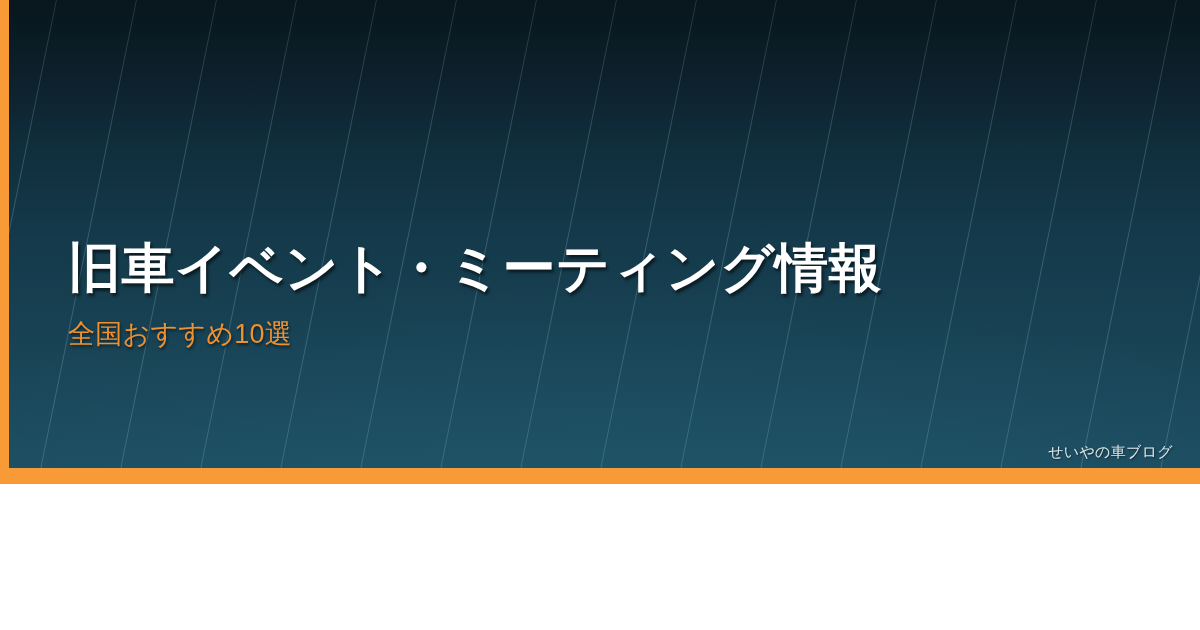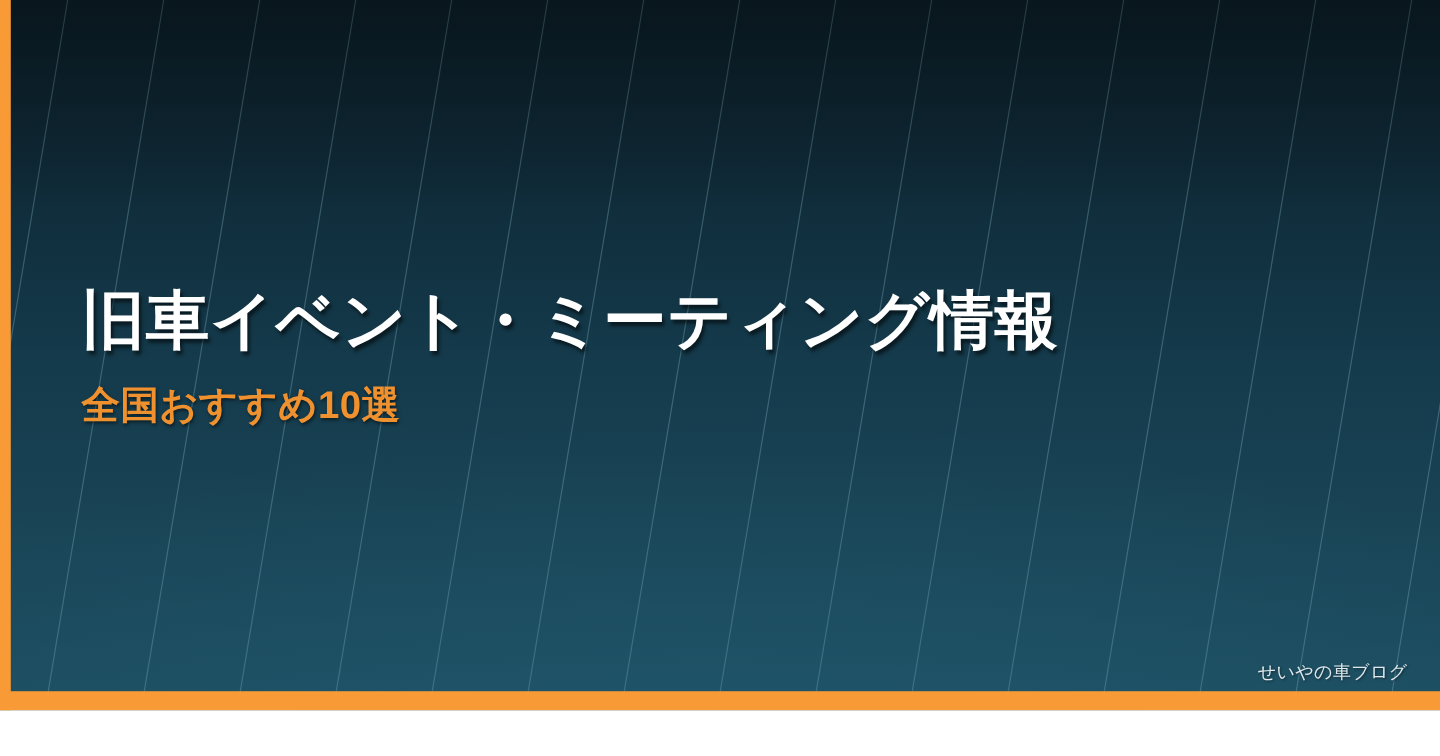--- a/index.html
+++ b/index.html
@@ -7,21 +7,21 @@
     padding: 0;
     background: #ffffff;
   }
   body {
     font-family: "Liberation Sans", "DejaVu Sans", sans-serif;
   }
 
   #og-card {
     position: relative;
     width: 1200px;
-    height: 592px;
+    height: 484px;
     overflow: hidden;
     box-sizing: border-box;
     background:
       linear-gradient(to bottom,
         #0c1f29 0%,
         #0f2936 22%,
         #143a4b 50%,
         #1a4658 78%,
         #1d4e61 100%);
   }
@@ -81,23 +81,23 @@
     font-size: 53px;
     line-height: 1.22;
     font-weight: 700;
     color: #ffffff;
     letter-spacing: 0.01em;
     text-shadow: 2px 3px 3px rgba(0,0,0,0.55);
     white-space: nowrap;
   }
   #card-subtitle {
     margin: 16px 0 0 0;
-    font-size: 32px;
+    font-size: 27px;
     line-height: 1.3;
-    font-weight: 700;
+    font-weight: 400;
     color: #f0912f;
     letter-spacing: 0.01em;
     text-shadow: 1px 2px 3px rgba(0,0,0,0.55);
     white-space: nowrap;
   }
 
   
   #site-credit {
     position: absolute;
     right: 27px;

